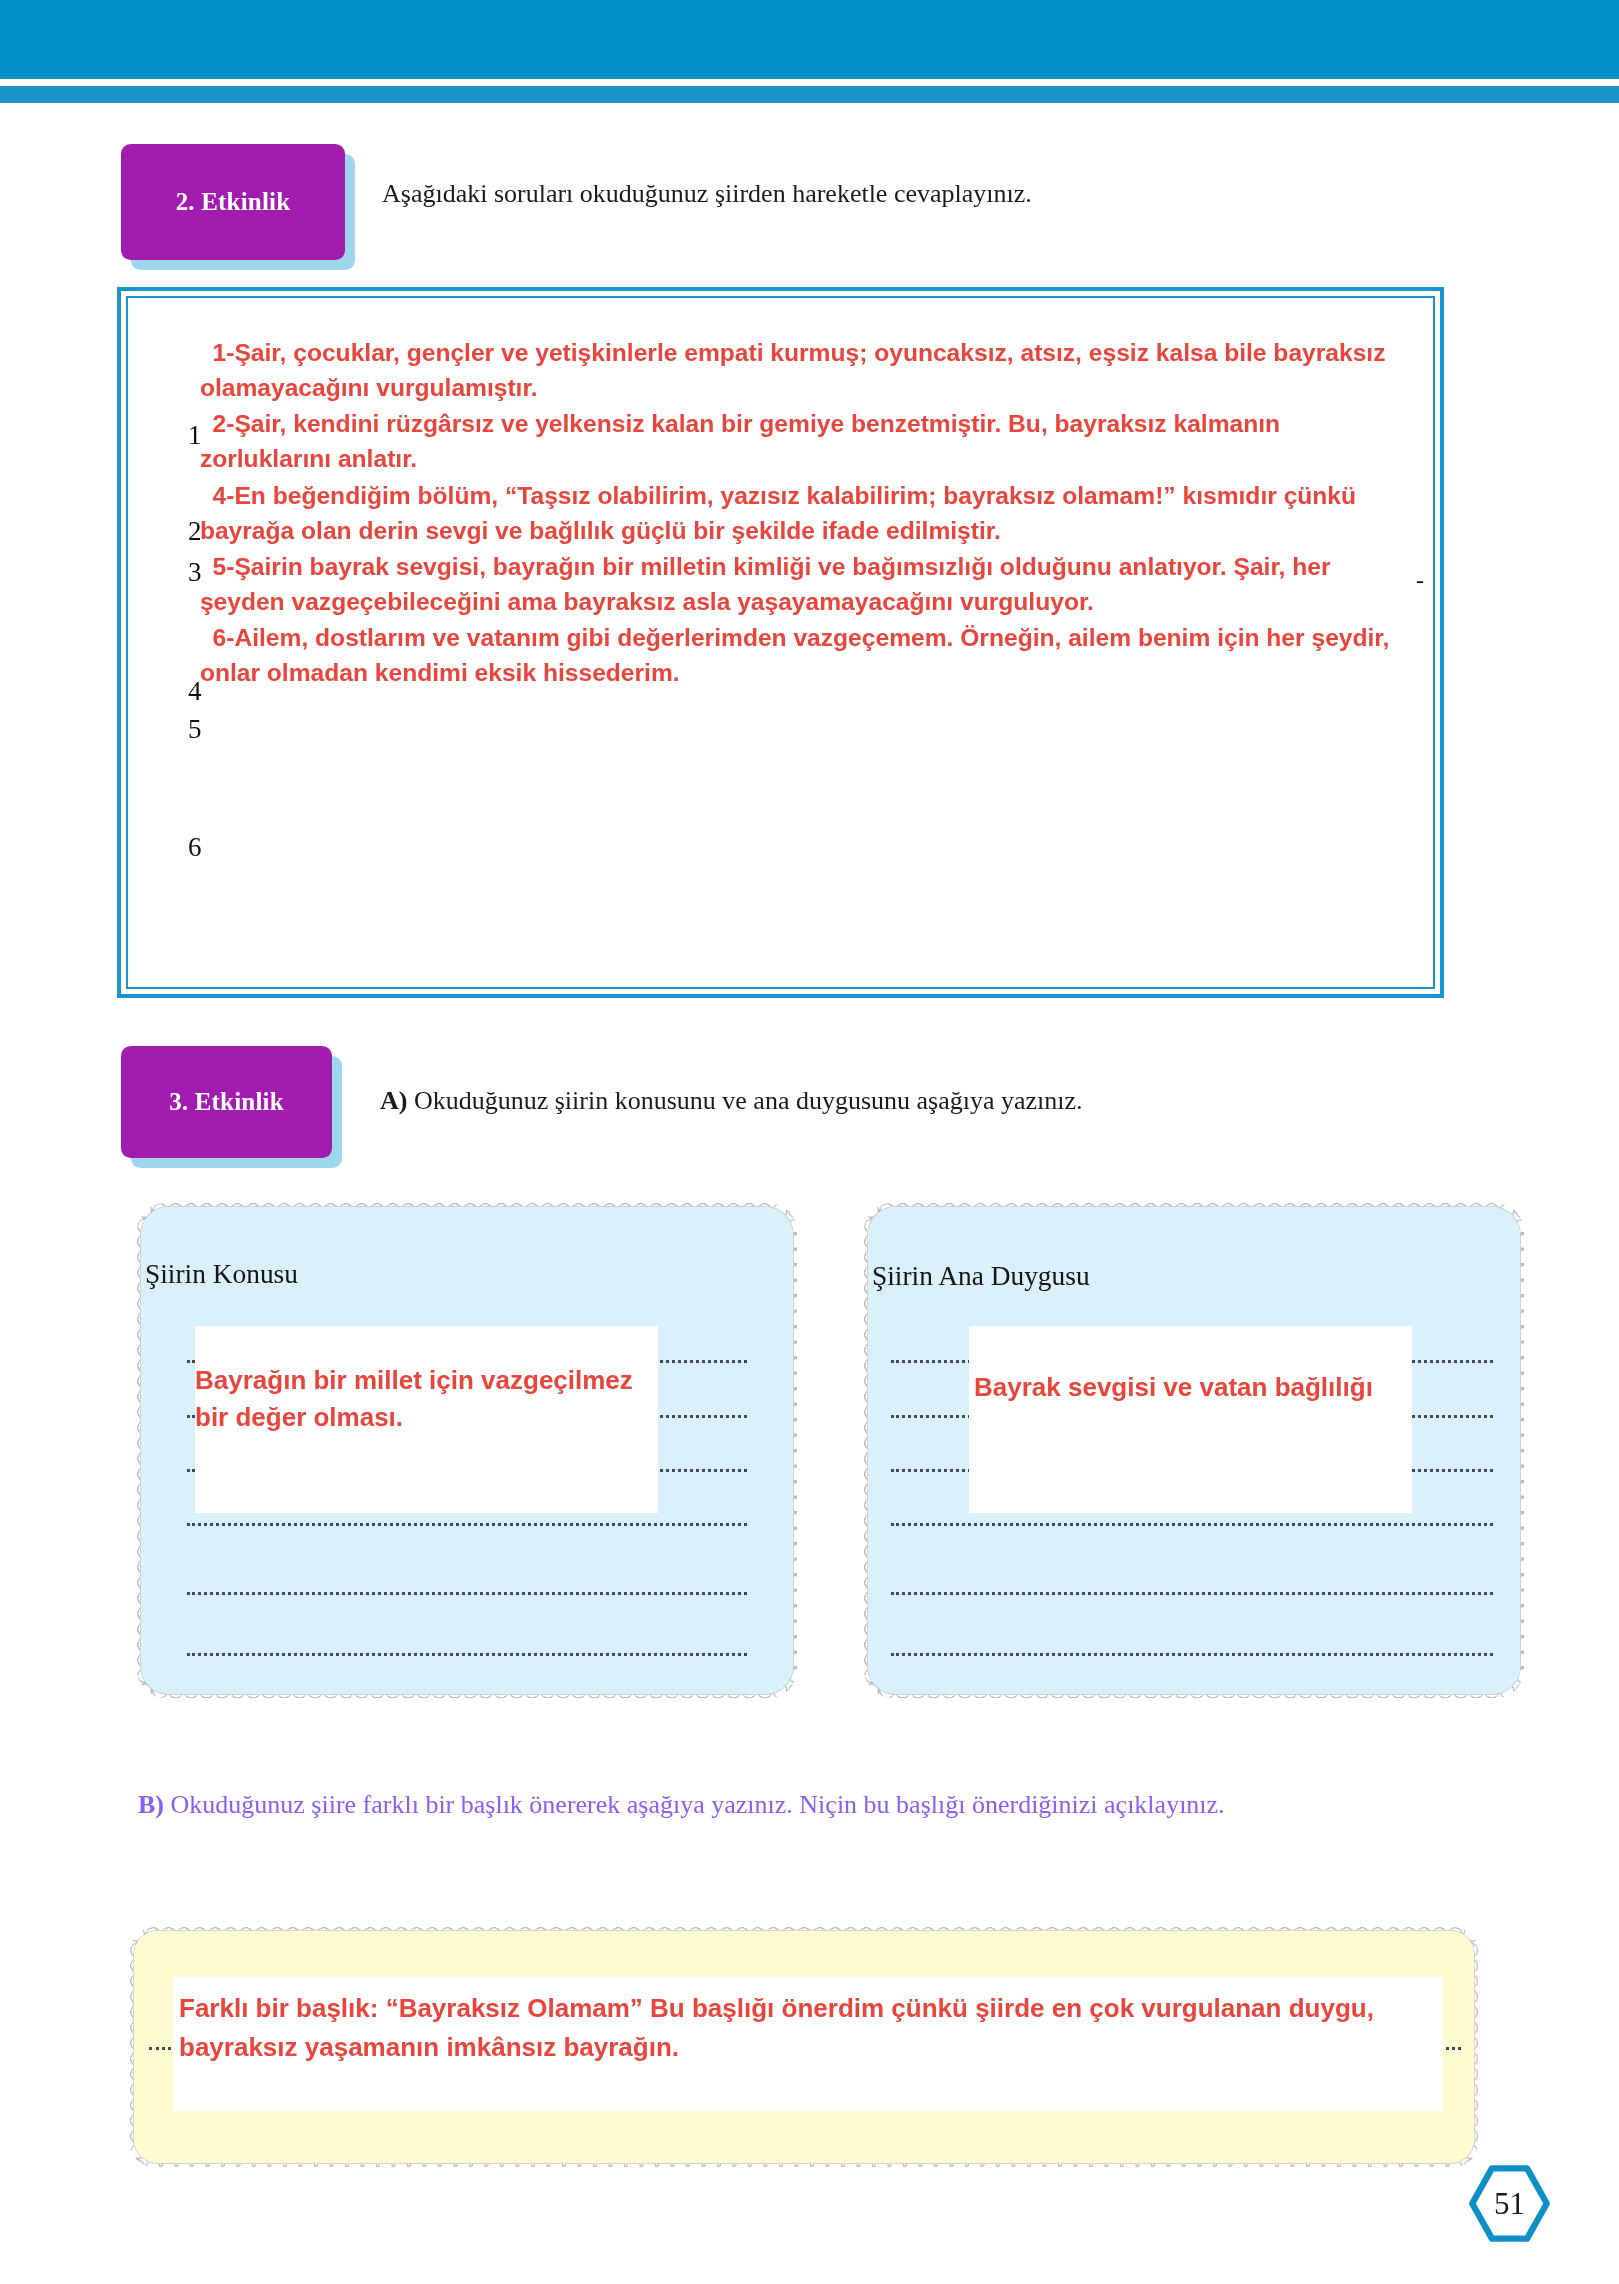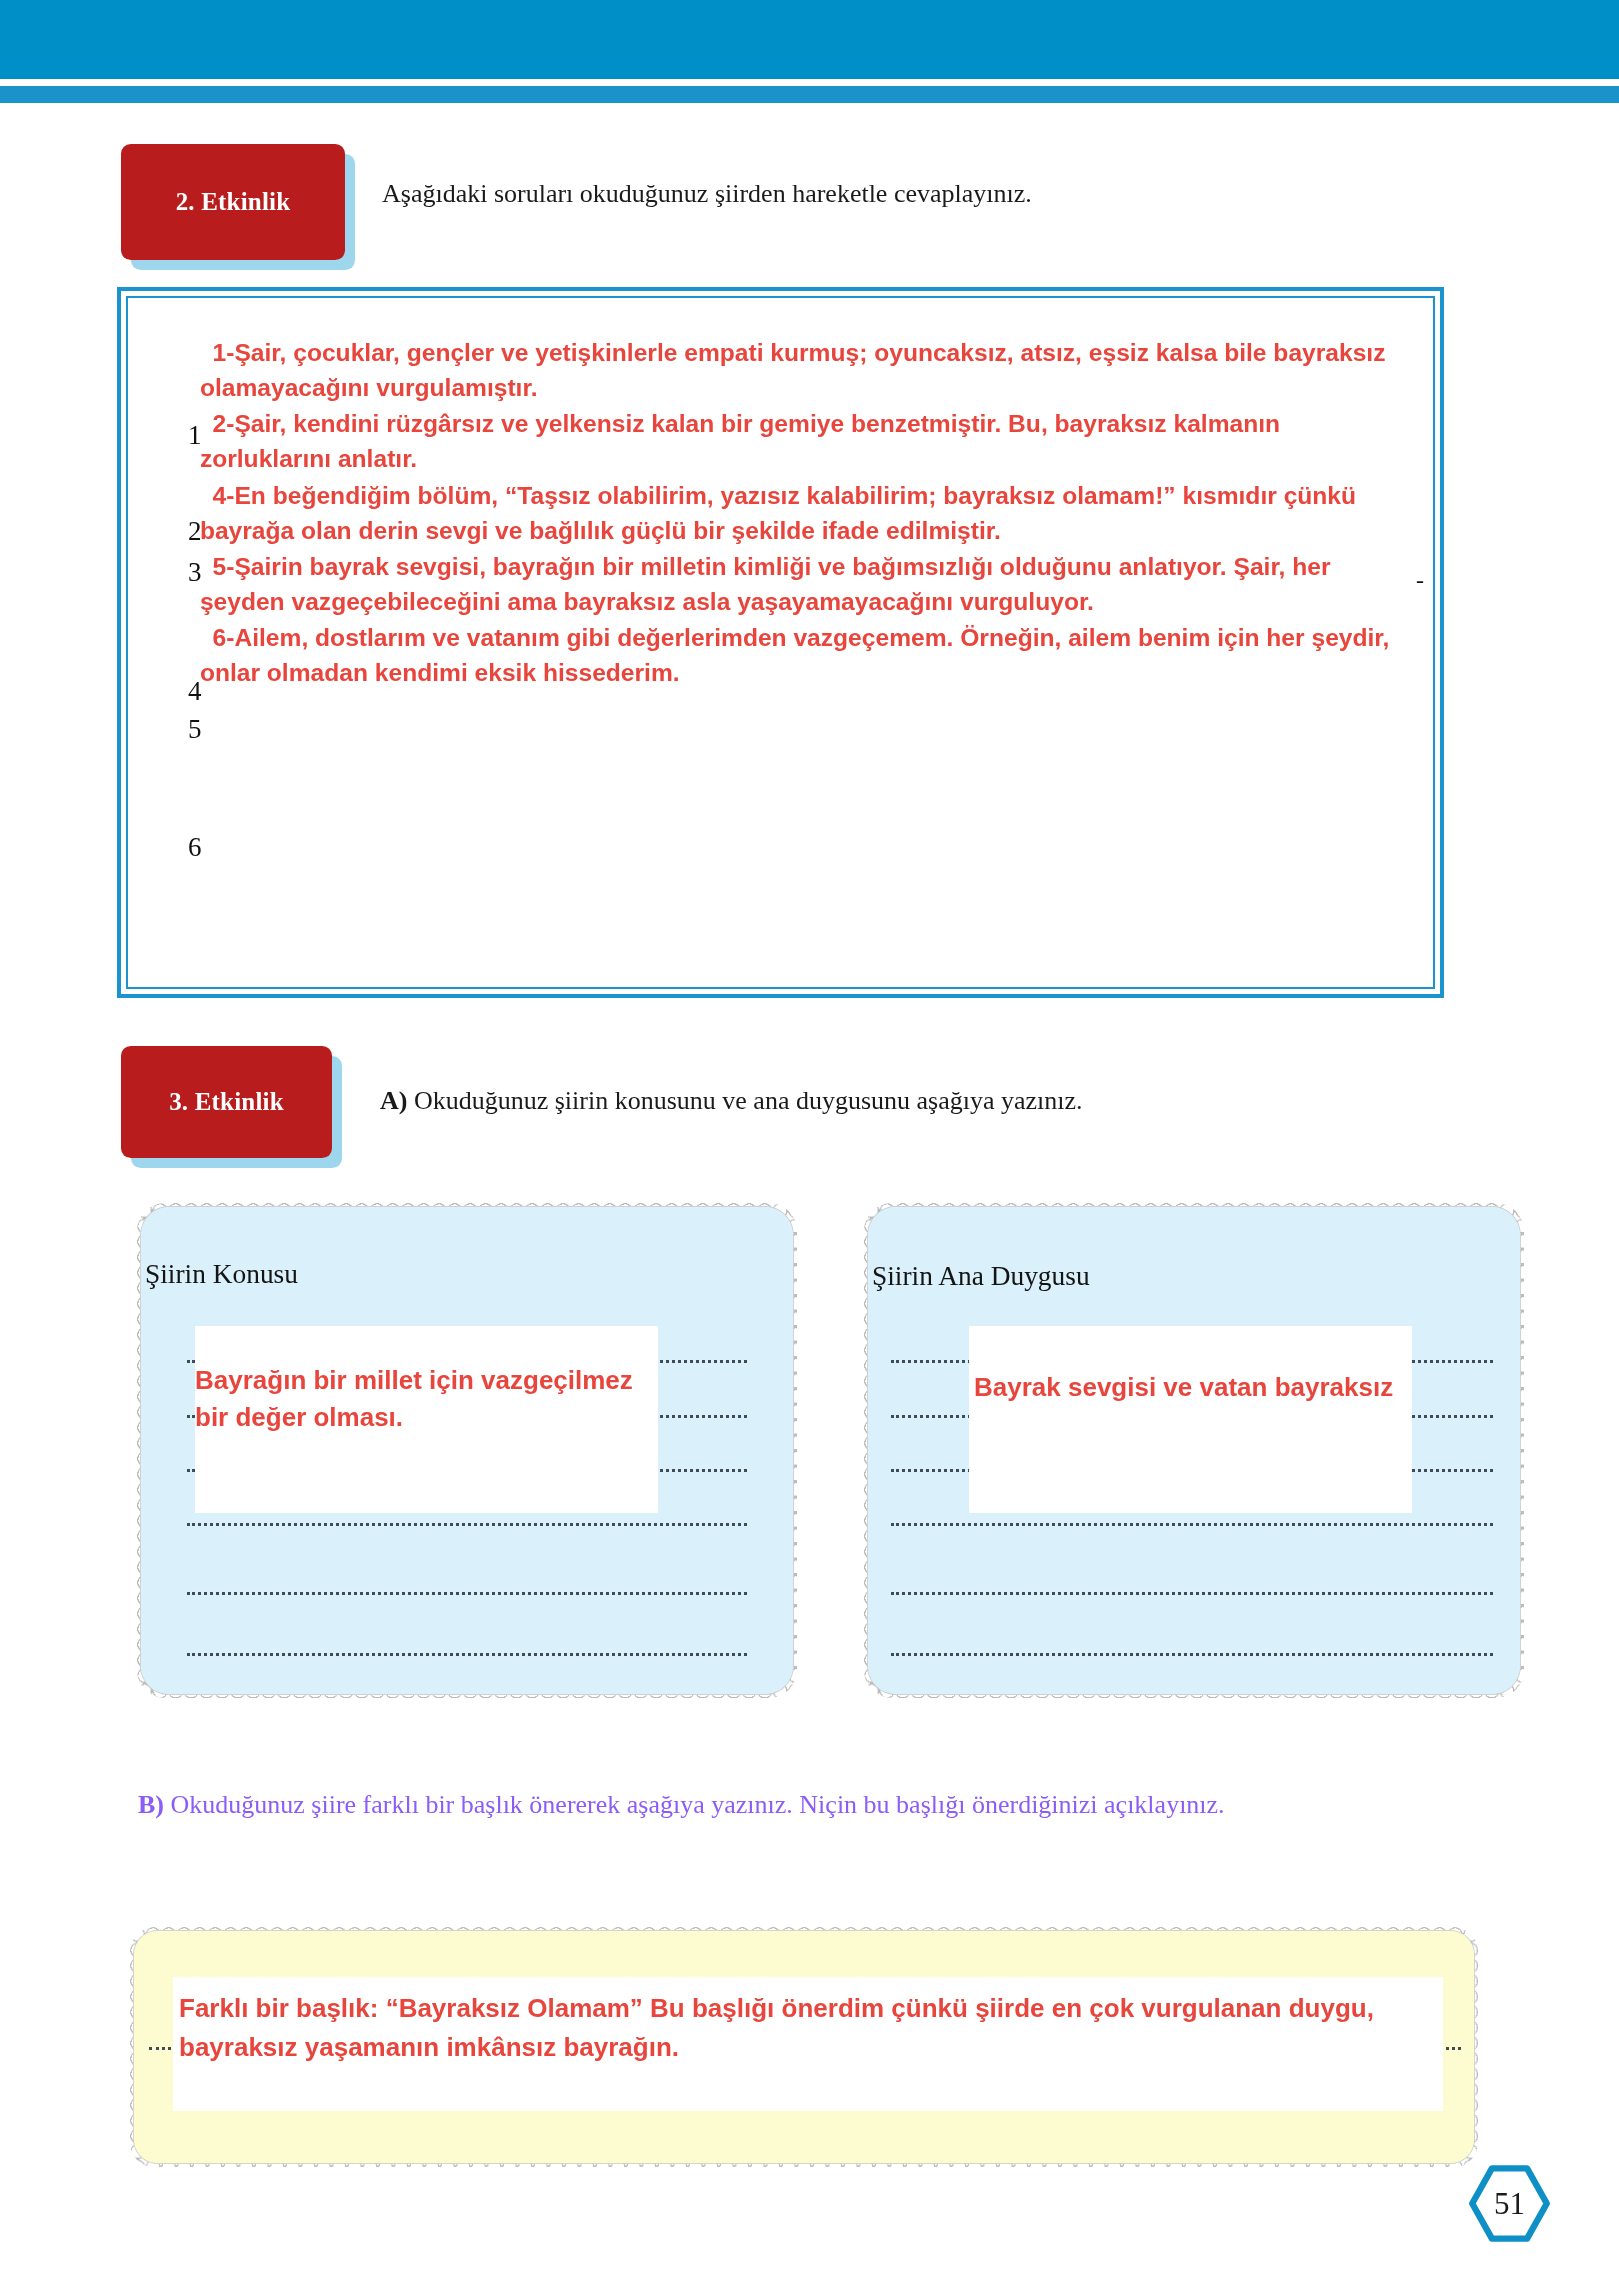--- a/index.html
+++ b/index.html
@@ -33,21 +33,21 @@
     position: absolute;
     left: 9.8px; top: 9.8px;
     width: 100%; height: 100%;
     background: #9ed6ee;
     border-radius: 9.8px;
   }
   .etkinlik-face {
     position: absolute;
     left: 0; top: 0;
     width: 100%; height: 100%;
-    background: #b91c1c;
+    background: #a21caf;
     border-radius: 9.8px;
     display: flex;
     align-items: center;
     justify-content: center;
   }
   .etkinlik-face span {
     color: #ffffff;
     font-family: "Liberation Serif", serif;
     font-weight: bold;
     font-size: 25px;
@@ -268,21 +268,21 @@
   <div class="scallop-title" style="top:50px;">Şiirin Ana Duygusu</div>
 </div>
 <div class="dotline" style="left:891px; width:602px; top:1360px;"></div>
 <div class="dotline" style="left:891px; width:602px; top:1415px;"></div>
 <div class="dotline" style="left:891px; width:602px; top:1469px;"></div>
 <div class="dotline" style="left:891px; width:602px; top:1523px;"></div>
 <div class="dotline" style="left:891px; width:602px; top:1592px;"></div>
 <div class="dotline" style="left:891px; width:602px; top:1653px;"></div>
 
 <div class="white-overlay" style="left:969px; top:1326px; width:443px; height:187px;"></div>
-<div class="overlay-red" style="left:974px; top:1369px; width:422px;">Bayrak sevgisi ve vatan bayraksız</div>
+<div class="overlay-red" style="left:974px; top:1369px; width:422px;">Bayrak sevgisi ve vatan bağlılığı</div>
 
 <div class="b-text">
   <b>B)</b>
   <span>Okuduğunuz şiire farklı bir başlık önererek aşağıya yazınız. Niçin bu başlığı önerdiğinizi açıklayınız.</span>
 </div>
 
 <div class="yellow-box"></div>
 <div class="dotline" style="left:149px; width:1312px; top:2047px;"></div>
 <div class="white-overlay" style="left:173px; top:1977px; width:1270px; height:134px;"></div>
 <div class="overlay-red" style="left:179px; top:1989px; width:1251px; line-height:39px;">Farklı bir başlık: “Bayraksız Olamam” Bu başlığı önerdim çünkü şiirde en çok vurgulanan duygu, bayraksız yaşamanın imkânsız bayrağın.</div>

